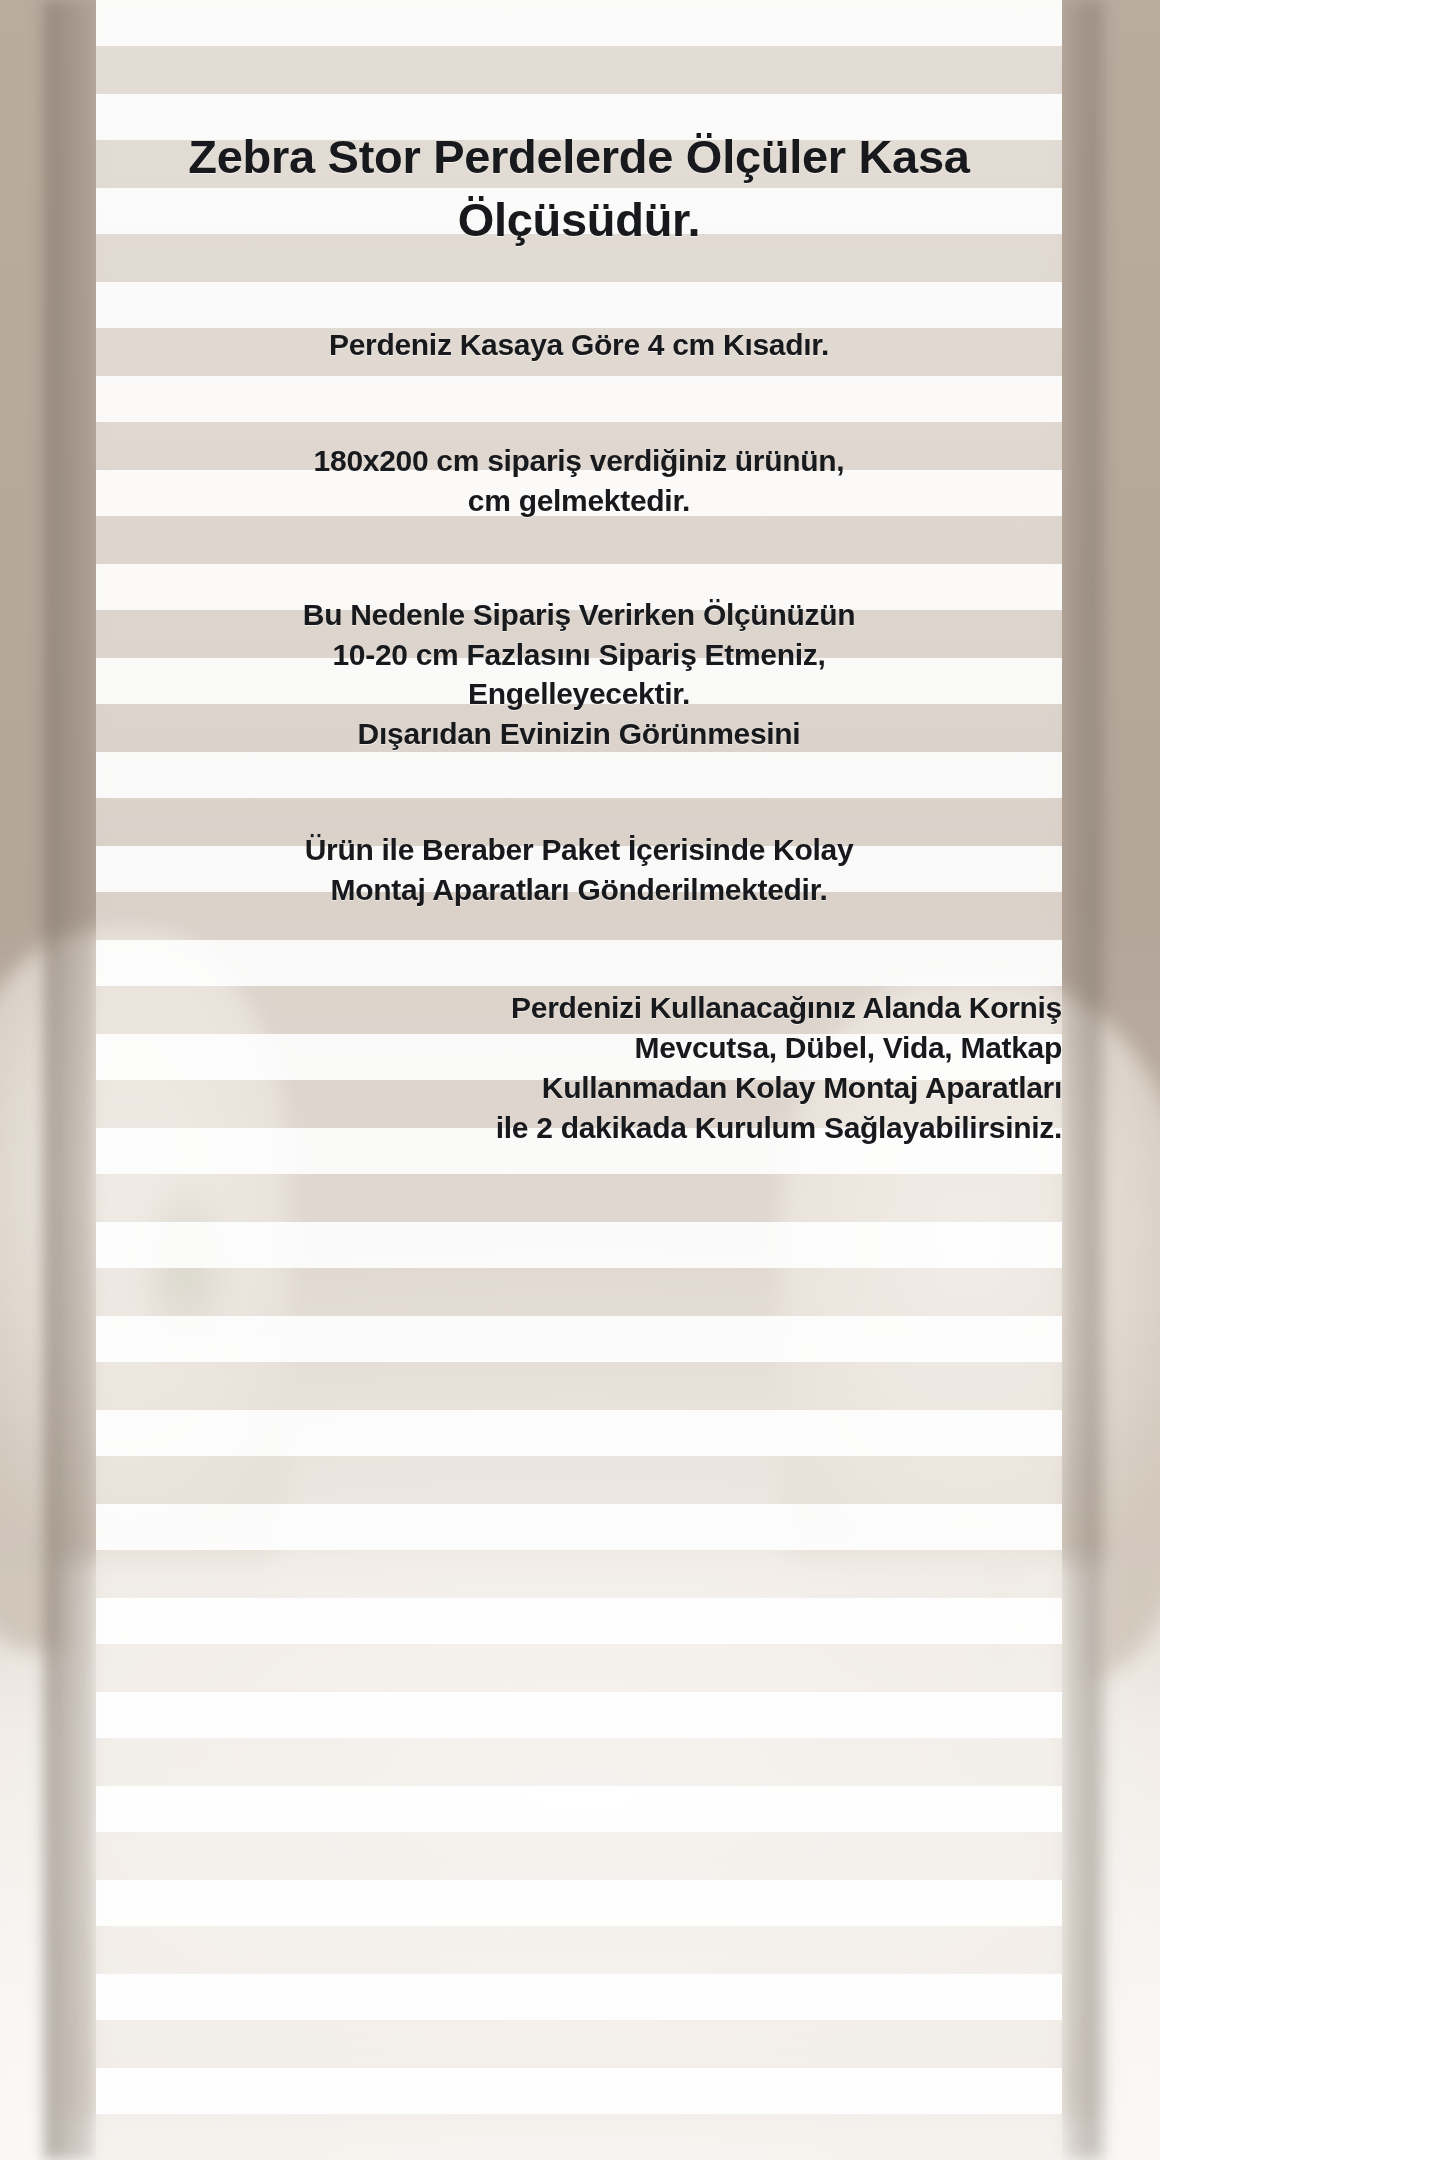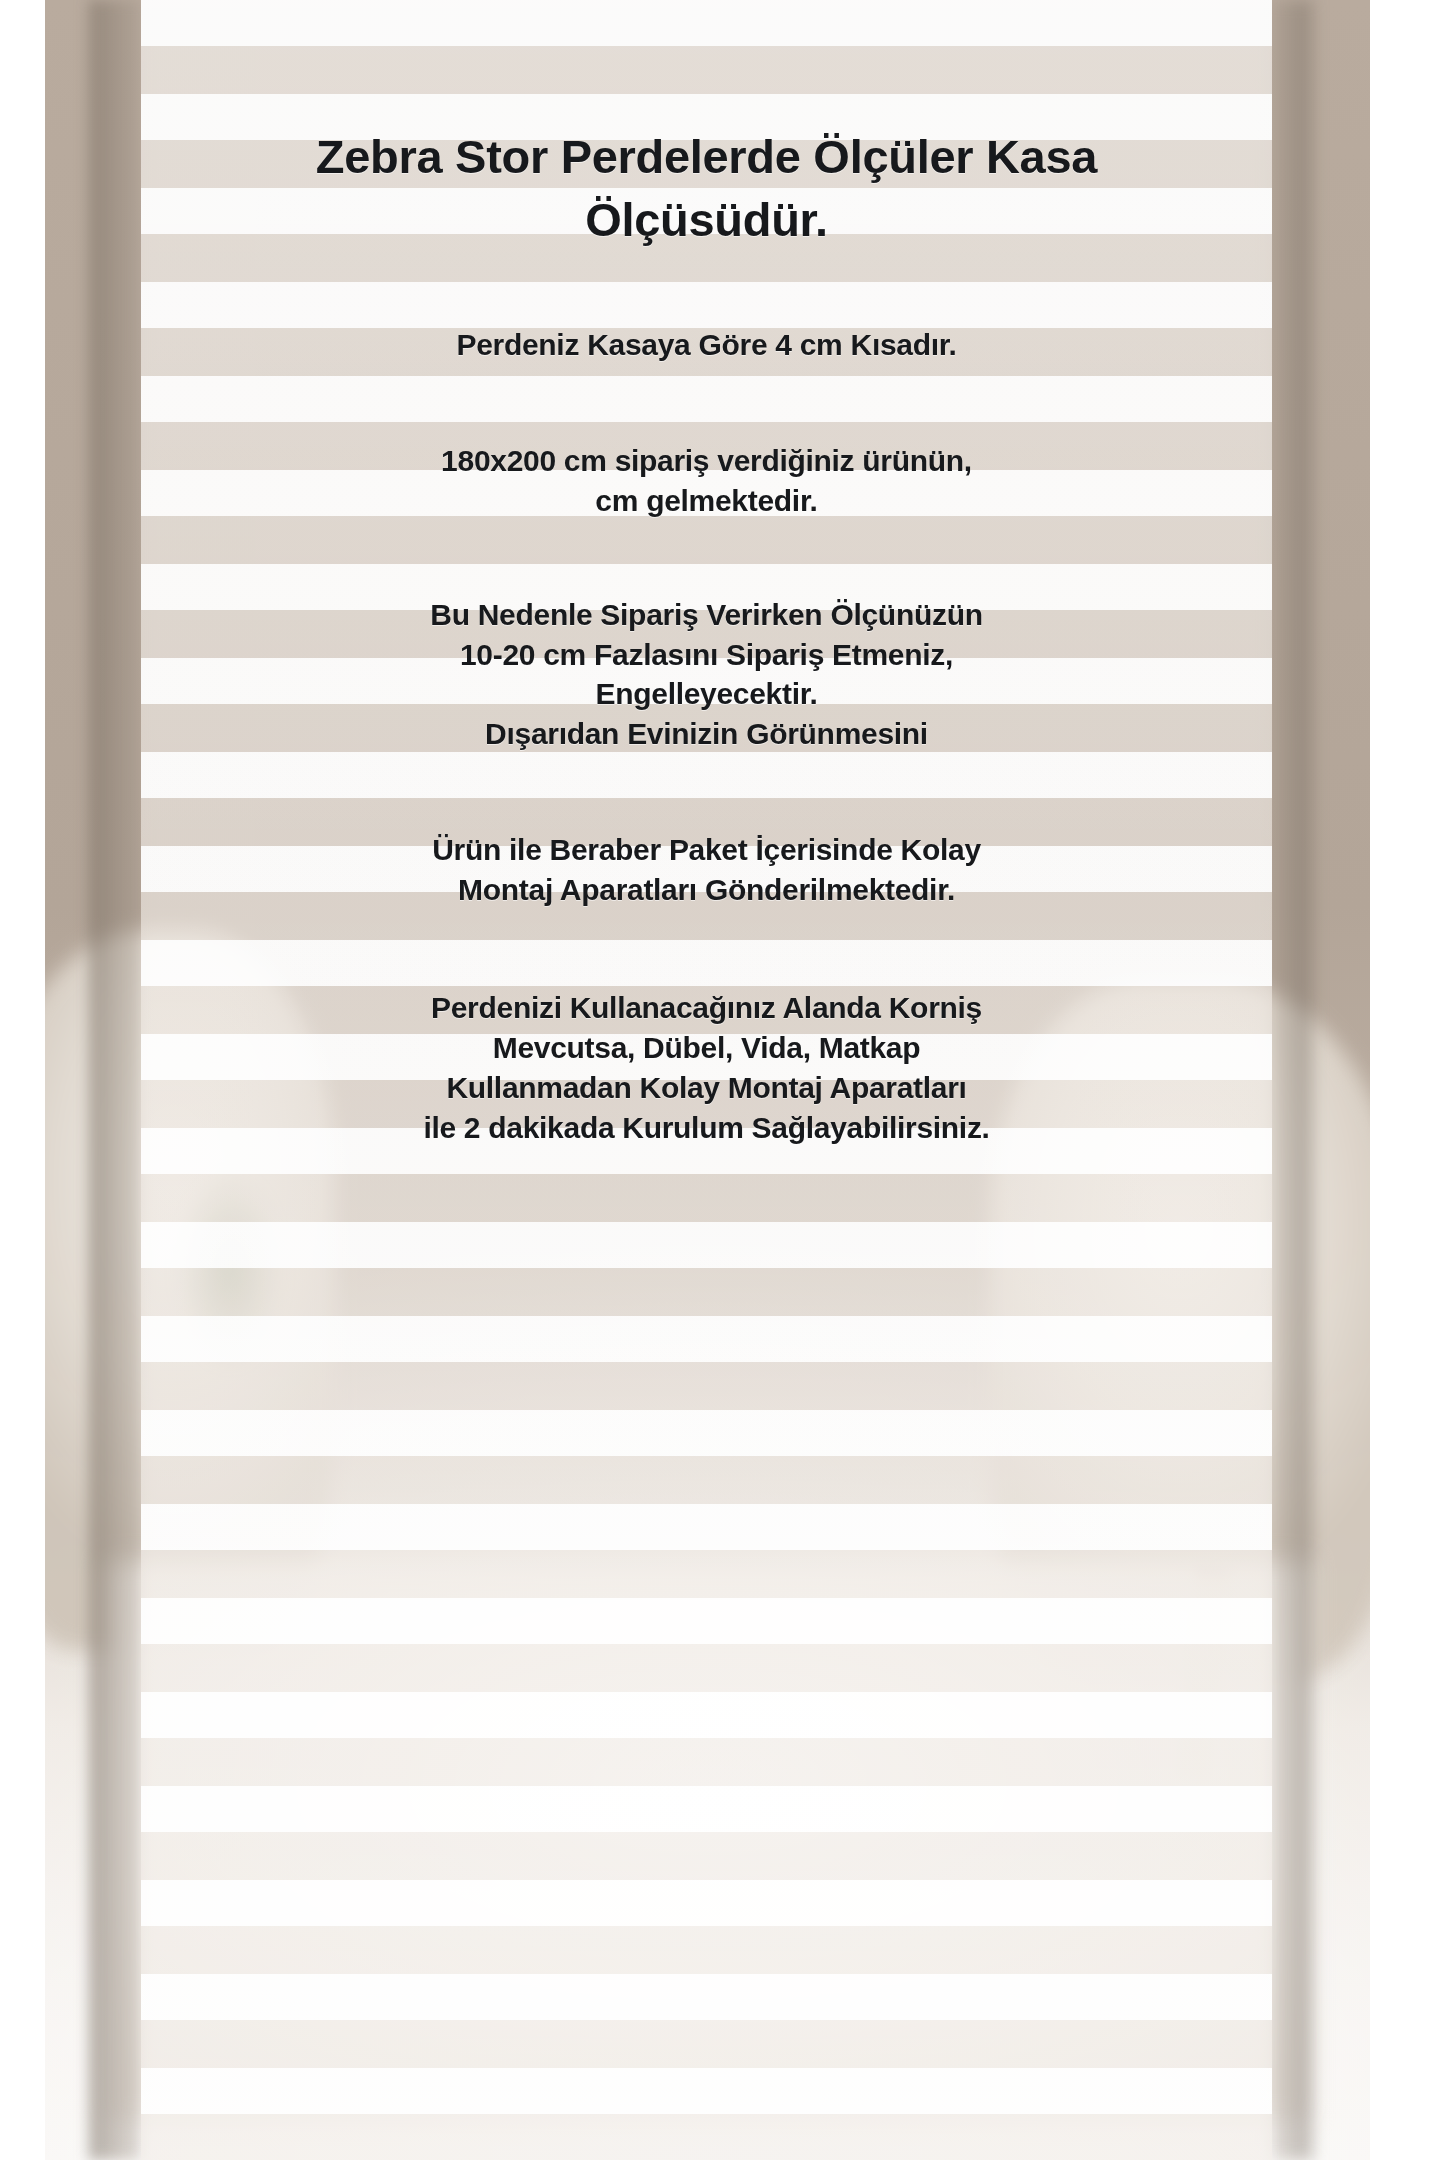--- a/index.html
+++ b/index.html
@@ -10,25 +10,24 @@
   body {
     width: 1440px;
     height: 2160px;
     font-family: "Liberation Sans", sans-serif;
     overflow: hidden;
   }
 
   
   .scene {
     position: relative;
-    width: 1325px;
+    width: 1160px;
     height: 2160px;
     overflow: hidden;
     background: #0f766e;
-    margin-left: 45px;
   }
 
   
   .bg-room {
     position: absolute;
     inset: 0;
     background:
       
       radial-gradient(120% 60% at 50% 100%, rgba(255,255,255,0.92) 0%, rgba(255,255,255,0.35) 45%, rgba(255,255,255,0) 72%),
       
@@ -153,21 +152,21 @@
     margin: 0 0 44px 0;
     font-size: 30px;
     line-height: 1.33;
     text-shadow: 0 1px 0 rgba(255,255,255,0.55);
   }
   .para.p1 { font-size: 47px; margin-bottom: 74px; }
   .para.p2 { margin-bottom: 76px; }
   .para.p3 { margin-bottom: 74px; }
   .para.p4 { margin-bottom: 76px; }
   .para.p5 { margin-bottom: 78px; }
-  .para.p6 { margin-bottom: 0; }
+  .para.p6 { margin-bottom: 0; text-align: right; }
   .line { display: block; }
 </style>
 </head>
 <body>
 
 <div class="scene">
 
   <div class="bg-room"></div>
   <div class="chair-left"></div>
   <div class="chair-right"></div>

